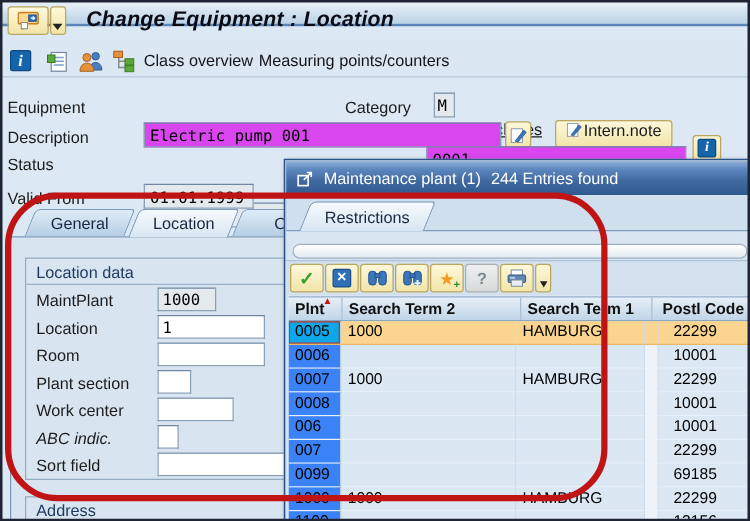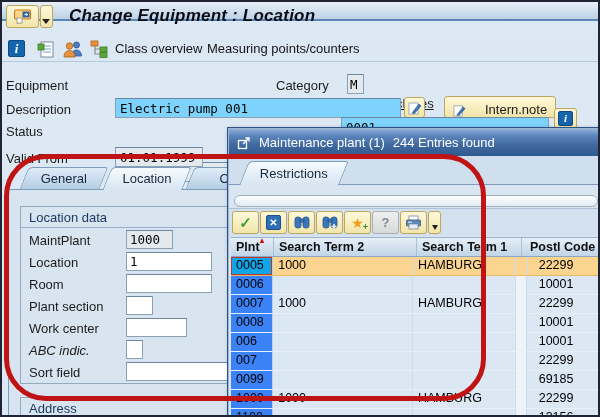--- a/index.html
+++ b/index.html
@@ -24,25 +24,25 @@
 
   
   .toolbar { position:absolute; left:0; top:36px; width:100%; height:26px; background:#dbe7f2; border-bottom:1px solid #b3c9dd; }
   .tb-icon { position:absolute; top:4px; width:18px; height:18px; cursor:pointer; }
   .info-sq { width:17px; height:17px; background:#1565ad; border:1px solid #0d4a85; border-radius:2px; color:#fff;
     font-family:"Liberation Serif",serif; font-style:italic; font-weight:bold; font-size:13px; text-align:center; line-height:15px; }
   .txtbtn { position:absolute; top:5px; font-size:13px; color:#15151a; cursor:pointer; white-space:nowrap; }
 
   
   .lbl { position:absolute; font-size:13px; color:#1c1c1c; white-space:nowrap; }
-  .fld { position:absolute; height:20px; background:#7dd3fc; border:1px solid #8aa0b5; border-top-color:#6e88a1;
+  .fld { position:absolute; height:20px; background:#d946ef; border:1px solid #8aa0b5; border-top-color:#6e88a1;
     font-family:"DejaVu Sans Mono", monospace; font-size:12.5px; color:#000; padding:0 4px; }
   .fld.ro { background:#e4e9ee; }
   .edit-btn { position:absolute; width:21px; height:21px; display:flex; align-items:center; justify-content:center; }
-  .intern-btn { position:absolute; height:22px; display:flex; align-items:flex-end; gap:19px; padding:0 8px; font-size:13px; color:#1a1a1a; }
+  .intern-btn { position:absolute; height:22px; display:flex; align-items:flex-start; gap:1px; padding:0 8px; font-size:13px; color:#1a1a1a; }
   .ibtn-frame { position:absolute; width:23px; height:21px; display:flex; align-items:center; justify-content:center; }
   .ibtn-frame .info-sq { width:15px; height:15px; font-size:11px; line-height:13px; }
 
   
   .tab { position:absolute; height:22px; transform:skewX(-22deg);
     background:linear-gradient(180deg,#dfecf7,#b5cee4); border:1px solid #7d9cbd; border-bottom:none;
     border-radius:5px 3px 0 0; cursor:pointer; }
   .tab > span { display:block; transform:skewX(22deg); font-size:13px; color:#17273f; line-height:21px; text-align:center; }
   .tab.active { background:linear-gradient(180deg,#f5fafd,#d8e6f2); z-index:3; }
   .panel { position:absolute; left:8px; top:189px; width:585px; height:228px; background:#d8e5f1; border:1px solid #7d9cbd; }

